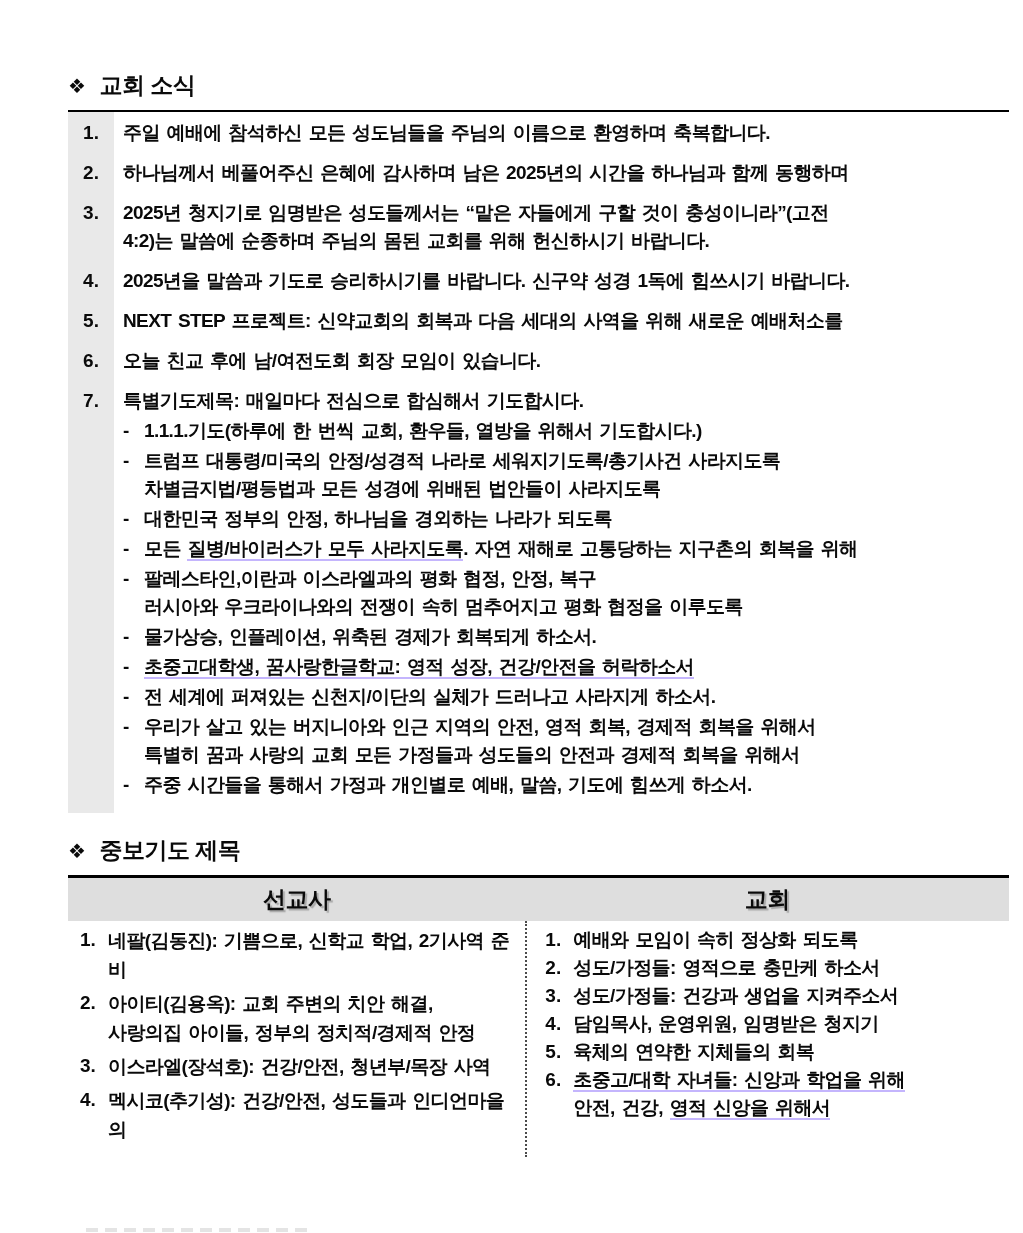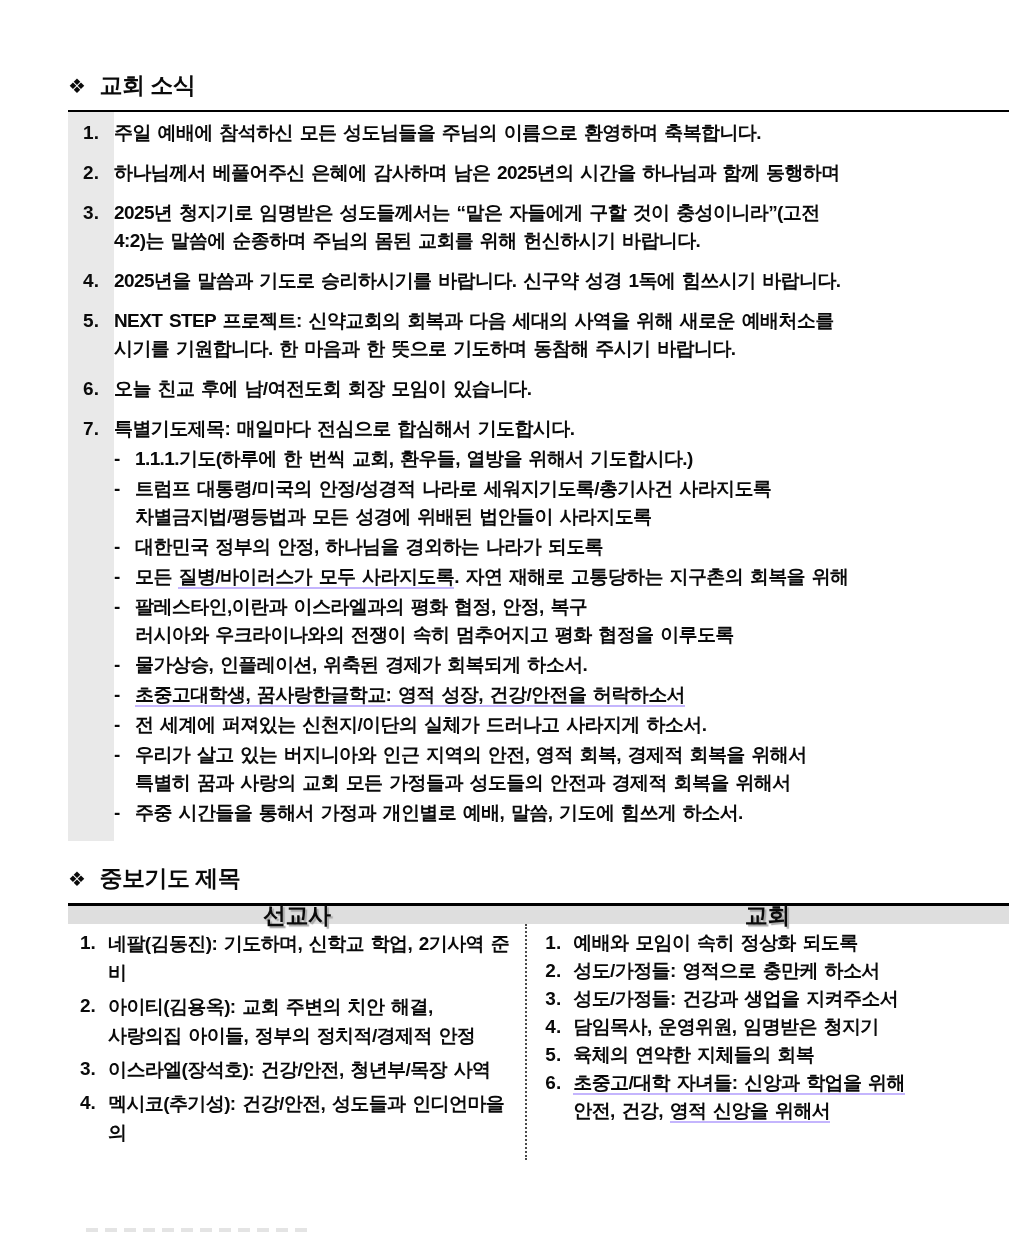--- a/index.html
+++ b/index.html
@@ -21,34 +21,34 @@
   
   .news-block{
     position:relative;margin:0 14px 0 68px;
     border-top:2px solid #000;
     padding:7px 0 12px 0;
   }
   .gutter{position:absolute;left:0;top:0;bottom:0;width:46px;background:#e9e9e9;}
   .item{position:relative;display:flex;margin-bottom:12px;}
   .item:last-child{margin-bottom:0;}
   .num{flex:0 0 46px;width:46px;text-align:center;font-size:19px;font-weight:bold;line-height:28px;}
-  .content{flex:1;}
+  .content{flex:1;padding-left:9px;}
   .line{
     font-size:19px;font-weight:bold;line-height:28px;
     letter-spacing:-0.6px;word-spacing:2px;white-space:pre-wrap;
   }
   .subs{margin-top:2px;}
   .sub{display:flex;margin-bottom:2px;}
   .dash{flex:0 0 21px;font-size:19px;font-weight:bold;line-height:28px;}
   .u{border-bottom:2px solid #c4b5fd;}
 
   
   .intercession-title{margin-top:22px;}
   .prayer-table{margin:0 14px 0 68px;border-top:3px solid #000;}
-  .thead{display:flex;background:#dedede;height:18px;align-items:center;}
+  .thead{display:flex;background:#dedede;height:43px;align-items:center;}
   .th{
     font-size:23px;font-weight:bold;text-align:center;letter-spacing:-0.5px;
     text-shadow:2px 2px 1px #a8a8a8;
   }
   .th-left{width:48.6%;}
   .th-right{width:51.4%;}
   .tbody{display:flex;align-items:stretch;}
   .col{box-sizing:border-box;}
   .col-left{width:48.6%;padding:5px 4px 8px 10px;}
   .col-right{width:51.4%;border-left:2px dotted #4a4a4a;padding:5px 4px 26px 16px;}
@@ -104,21 +104,20 @@
       <div class="num">4.</div>
       <div class="content">
         <div class="line">2025년을 말씀과 기도로 승리하시기를 바랍니다. 신구약 성경 1독에 힘쓰시기 바랍니다.</div>
       </div>
     </div>
 
     <div class="item">
       <div class="num">5.</div>
       <div class="content">
         <div class="line">NEXT STEP 프로젝트: 신약교회의 회복과 다음 세대의 사역을 위해 새로운 예배처소를</div>
-        <div class="line">시기를 기원합니다. 한 마음과 한 뜻으로 기도하며 동참해 주시기 바랍니다.</div>
       </div>
     </div>
 
     <div class="item">
       <div class="num">6.</div>
       <div class="content">
         <div class="line">오늘 친교 후에 남/여전도회 회장 모임이 있습니다.</div>
       </div>
     </div>
 
@@ -216,21 +215,21 @@
     <div class="thead">
       <div class="th th-left">선교사</div>
       <div class="th th-right">교회</div>
     </div>
     <div class="tbody">
 
       <div class="col col-left">
         <div class="trow">
           <div class="tnum">1.</div>
           <div class="tcontent">
-            <div class="line">네팔(김동진): 기도하며, 신학교 학업, 2기사역 준비</div>
+            <div class="line">네팔(김동진): 기쁨으로, 신학교 학업, 2기사역 준비</div>
           </div>
         </div>
         <div class="trow">
           <div class="tnum">2.</div>
           <div class="tcontent">
             <div class="line">아이티(김용옥): 교회 주변의 치안 해결,</div>
             <div class="line">사랑의집 아이들, 정부의 정치적/경제적 안정</div>
           </div>
         </div>
         <div class="trow">

